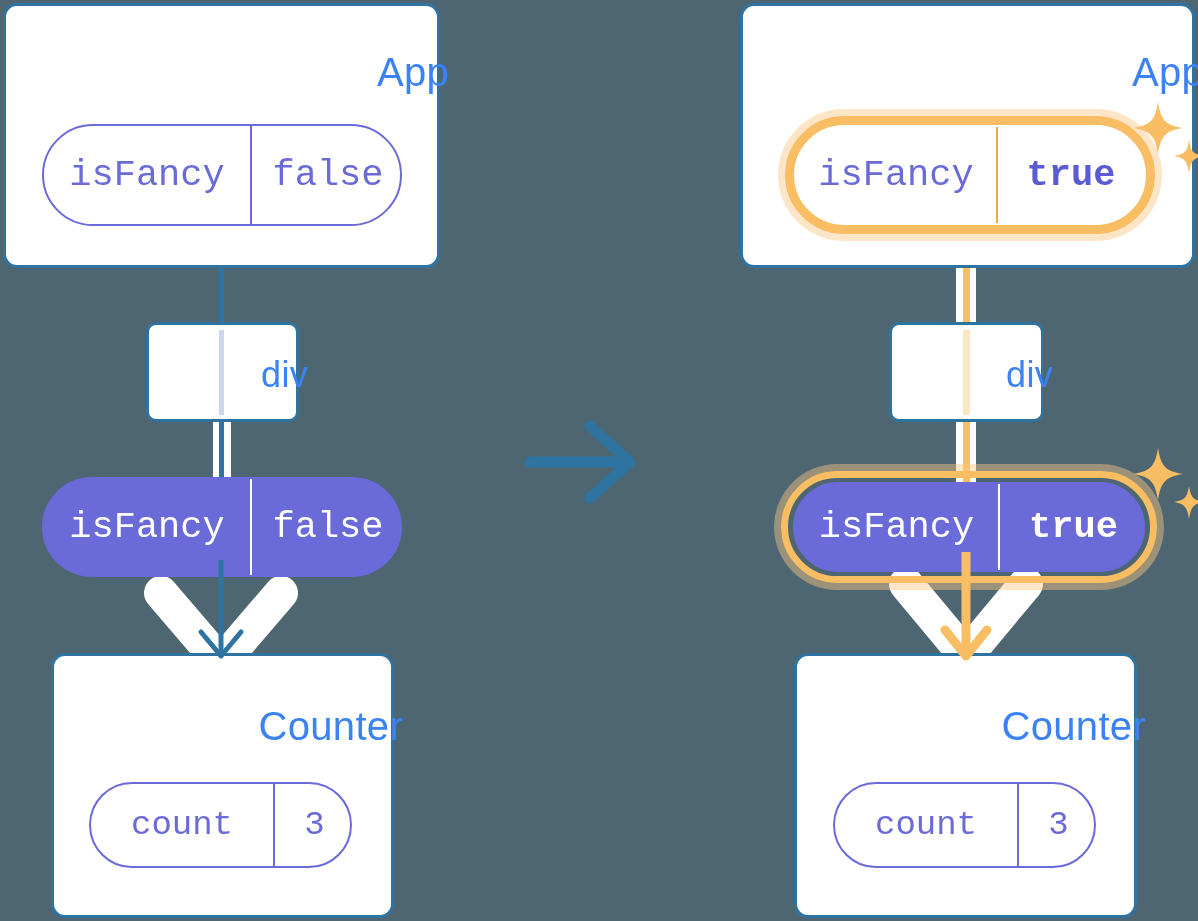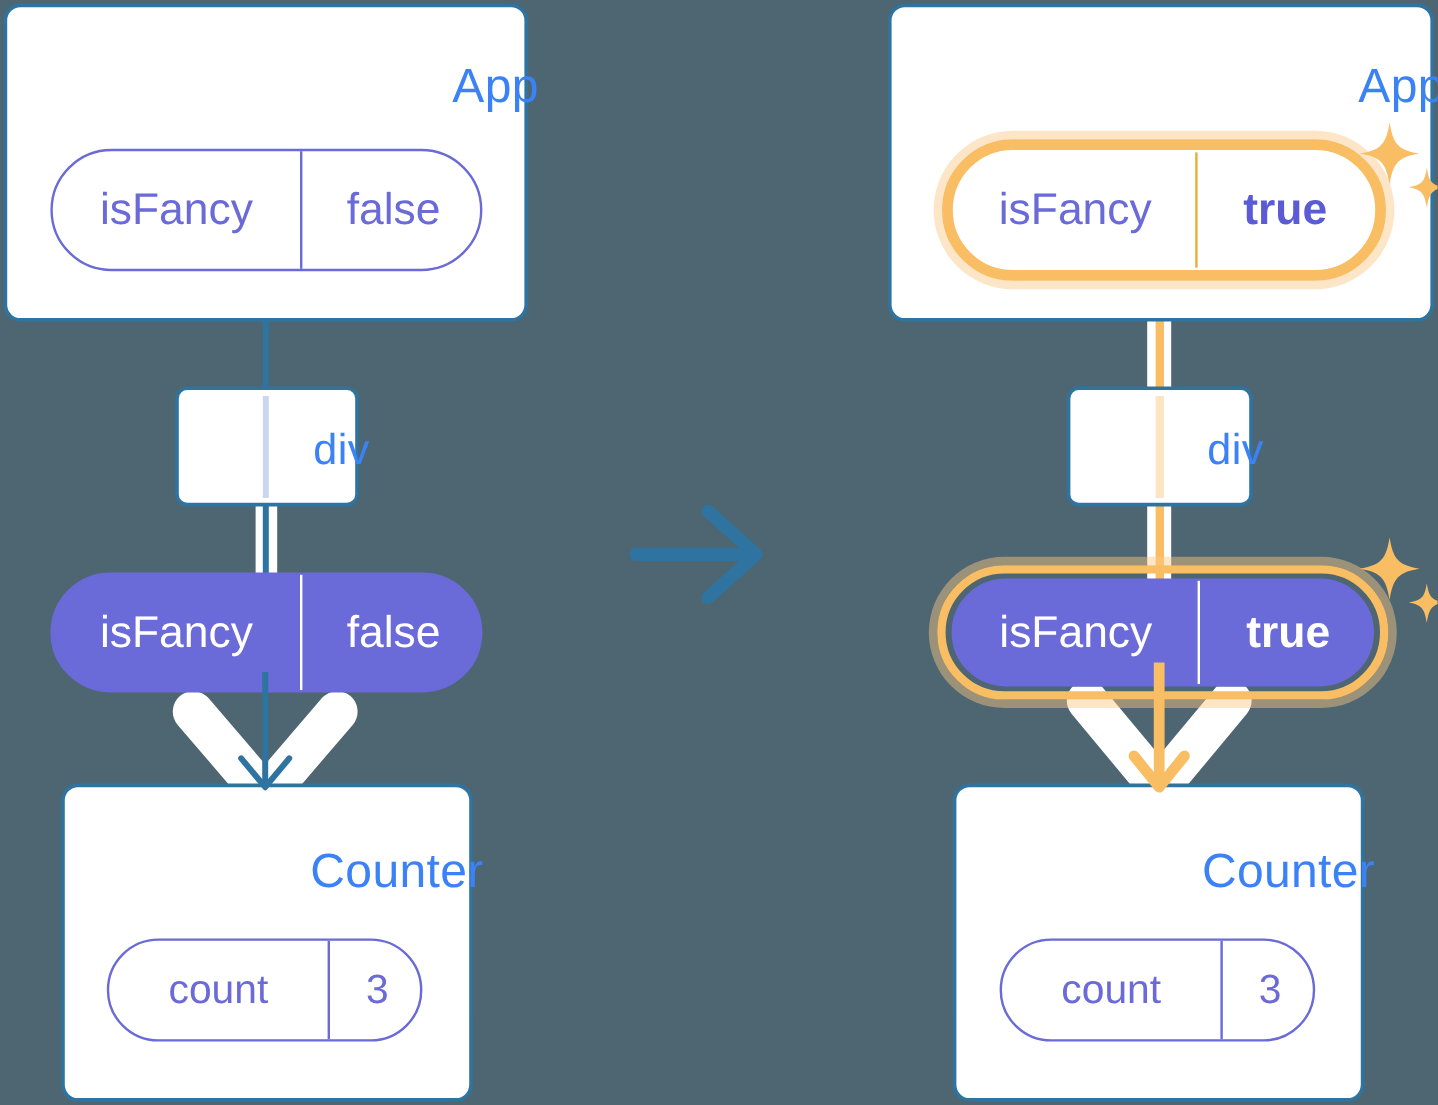--- a/index.html
+++ b/index.html
@@ -62,20 +62,21 @@
   .pill.filled {
     background: #6a6ad8;
     border: 2px solid #6a6ad8;
   }
   .pill .cell {
     display: flex;
     align-items: center;
     justify-content: center;
     box-sizing: border-box;
     white-space: nowrap;
+    font-family: Liberation Mono, monospace;
   }
   .pill .cell.key { flex: 0 0 auto; }
   .pill .cell.val { flex: 0 0 auto; }
   .pill.outline .cell { color: #6a6ad8; }
   .pill.filled  .cell { color: #ffffff; }
   .pill.outline .cell.val { border-left: 2px solid #6a6ad8; }
   .pill.filled  .cell.val { border-left: 2px solid #ffffff; }
   .pill .cell.bold { font-weight: bold; }
 
   

